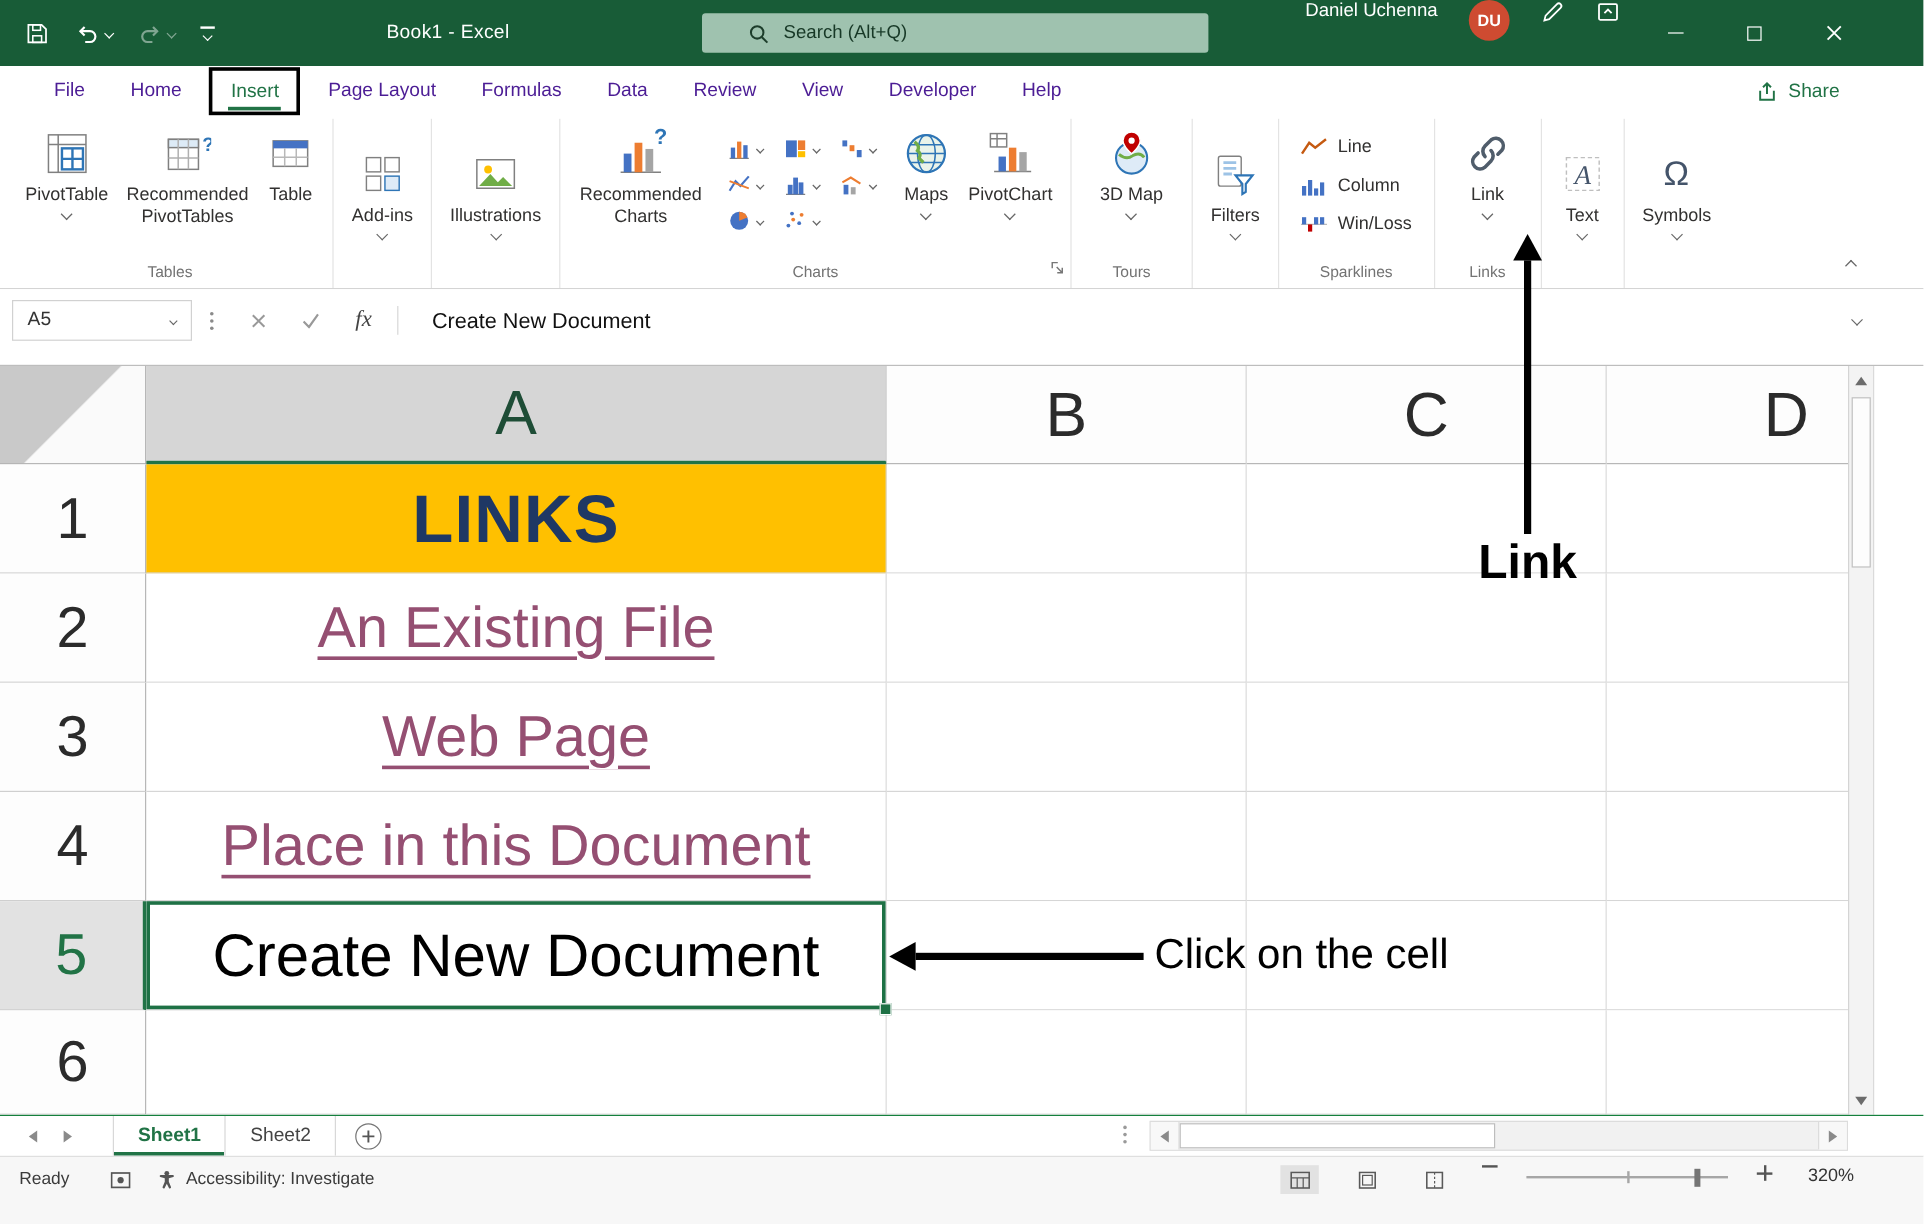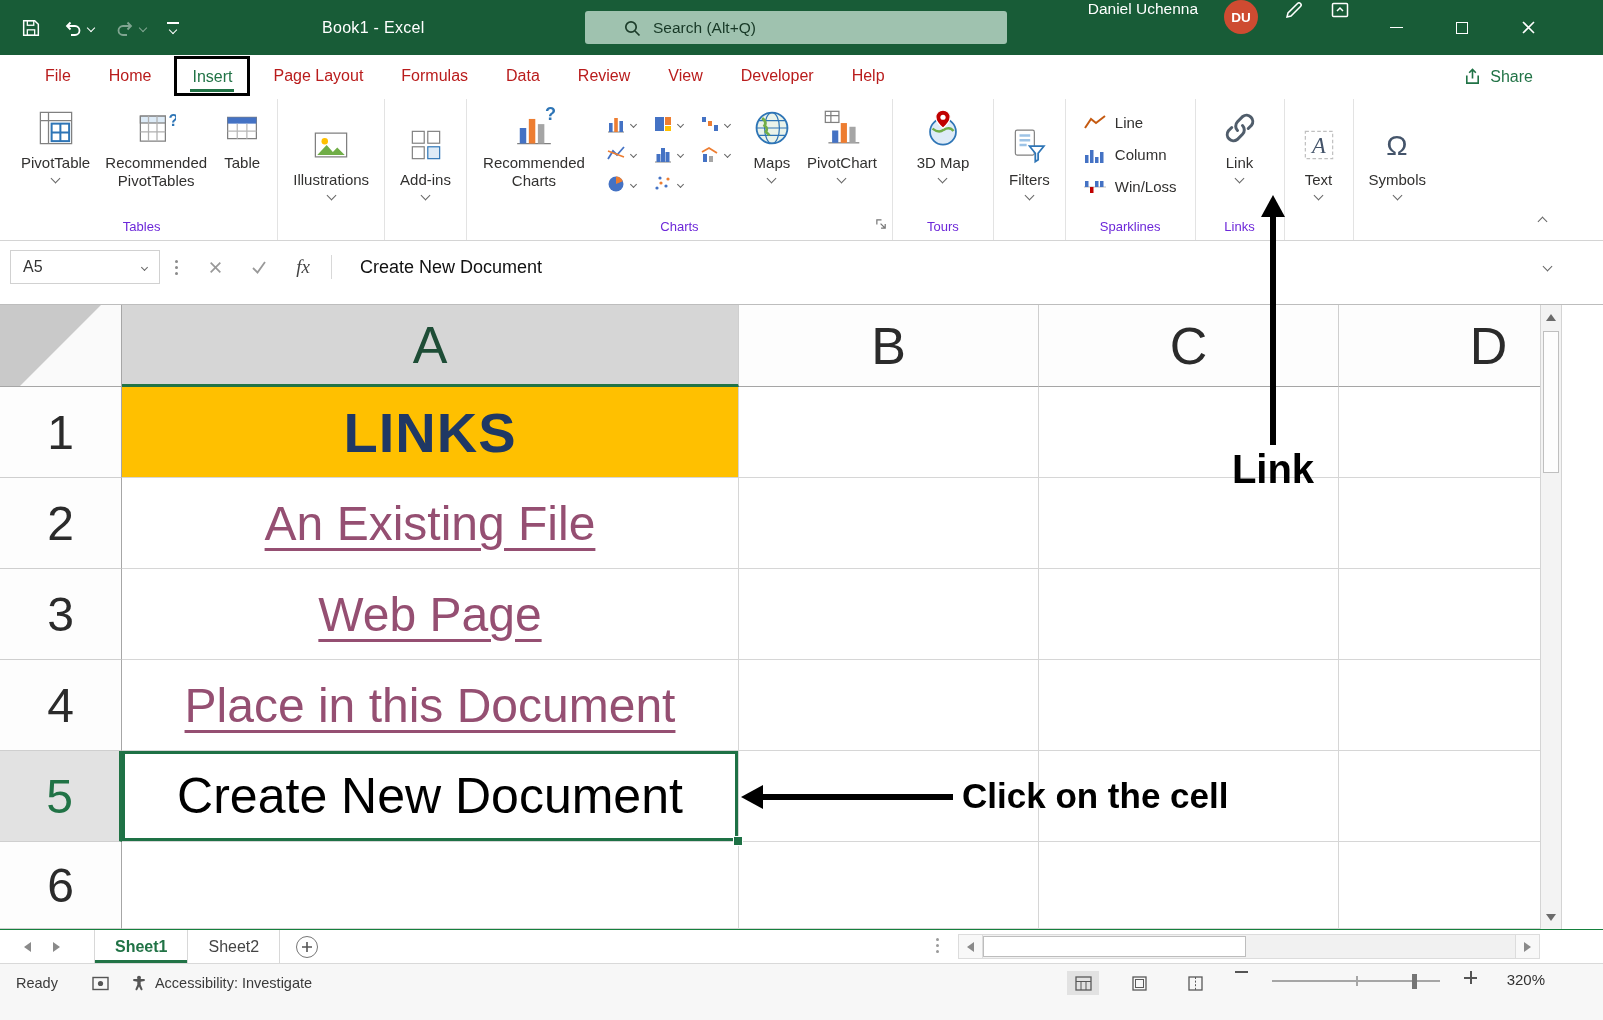--- a/index.html
+++ b/index.html
@@ -28,31 +28,31 @@
 .searchbox{position:absolute;left:585px;top:11px;width:422px;height:33px;background:#9FC2AF;border-radius:3px;display:flex;align-items:center;gap:12px;padding-left:38px;color:#173826;font-size:15.5px}
 .tb-right{position:absolute;right:55px;top:0;height:42px;display:flex;align-items:flex-start;gap:26px}
 .user-name{font-size:15.5px}
 .avatar{width:34px;height:34px;border-radius:50%;background:#CE4B31;display:flex;align-items:center;justify-content:center;font-size:13.5px;font-weight:700}
 .winbtn{width:40px;height:55px;display:flex;align-items:center;justify-content:center}
 .min-glyph{width:13px;height:1.8px;background:#fff;display:block}
 .max-glyph{width:12px;height:12px;border:1.6px solid #fff;display:block}
 
 
 .tabrow{position:relative;height:42px;flex:0 0 42px;background:#fff;display:flex;align-items:center;padding-left:26px}
-.tab{height:42px;display:flex;align-items:center;padding:0 19px;font-size:16px;color:#b91c1c}
+.tab{height:42px;display:flex;align-items:center;padding:0 19px;font-size:16px;color:#4c1d95}
 .tab-active{height:40px;margin:1px 4px;border:3px solid #000;padding:0 13px;color:#217346}
 .tab-active .tlabel{border-bottom:3.5px solid #217346;padding:7px 2px 3px}
 .share-btn{position:absolute;right:62px;top:7px;height:29px;display:flex;align-items:center;gap:8px;font-size:16px;color:#217346;padding:0 8px}
 
 
 .ribbon{position:relative;height:144px;flex:0 0 144px;background:#fff;border-bottom:1px solid #d4d4d4;display:flex;align-items:stretch;padding:2px 6px 0}
 .rgroup{position:relative;display:flex;flex-direction:column;padding:2px 8px 0}
 .rgroup+.rgroup{border-left:1px solid #e3e3e3}
 .rg-content{flex:1;display:flex;align-items:flex-start}
-.rg-label{height:24px;line-height:21px;text-align:center;font-size:13px;color:#6d28d9}
+.rg-label{height:24px;line-height:21px;text-align:center;font-size:13px;color:#737373}
 .collapsed{justify-content:center;padding-bottom:20px}
 .collapsed .rg-content{flex:initial}
 .bigbtn{display:flex;flex-direction:column;align-items:center;gap:3px;padding:4px 7px;text-align:center}
 .bb-icon{height:46px;display:flex;align-items:center;justify-content:center}
 .bb-label{font-size:15px;line-height:18px;color:#323130;white-space:normal}
 .w104{width:104px}
 .w58{width:58px}
 .chartgrid{display:grid;grid-template-columns:repeat(3,47px);grid-auto-rows:30px;padding-top:8px;margin:0 5px}
 .cg-item{display:flex;align-items:center;gap:5px;justify-content:center}
 .spark-col{display:flex;flex-direction:column;gap:5px;padding:8px 6px 0}
@@ -128,21 +128,21 @@
 
 
 .ann{position:absolute;z-index:60}
 .ann-link{left:1222px;top:447px;width:102px;text-align:center;font-size:40px;font-weight:800;color:#000}
 .arrow-up{left:1261px;top:195px;width:24px;height:250px;display:flex;flex-direction:column;align-items:center}
 .arrow-up .head{width:0;height:0;border-left:12px solid transparent;border-right:12px solid transparent;border-bottom:22px solid #000}
 .arrow-up .shaft{width:6px;flex:1;background:#000}
 .arrow-left{left:741px;top:785px;width:212px;height:24px;display:flex;align-items:center}
 .arrow-left .head{width:0;height:0;border-top:12px solid transparent;border-bottom:12px solid transparent;border-right:22px solid #000}
 .arrow-left .shaft{height:6px;flex:1;background:#000}
-.ann-click{left:962px;top:776px;font-size:35px;font-weight:700;color:#000;white-space:nowrap}
+.ann-click{left:962px;top:776px;font-size:35px;font-weight:400;color:#000;white-space:nowrap}
 </style>
 </head>
 <body>
 
 <div class="app">
 
   <div class="titlebar">
     <div class="qat">
       <span class="tb-btn">
         <svg width="22" height="22" viewBox="0 0 24 24">
@@ -286,44 +286,44 @@
           <span class="bb-label">Table</span>
         </div>
       </div>
       <div class="rg-label">Tables</div>
     </div>
 
     <div class="rgroup collapsed">
       <div class="rg-content">
         <div class="bigbtn">
           <span class="bb-icon">
-            <svg width="40" height="40" viewBox="0 0 32 32">
-                <rect x="3.5" y="6.5" width="25" height="19" fill="#fff" stroke="#808080"></rect>
-                <circle cx="11" cy="13" r="2.6" fill="#FFC000"></circle>
-                <path d="M5 24 l7.5 -8 5 5.5 3.5 -3.5 6 6 z" fill="#70AD47"></path>
-              </svg>
-          </span>
-          <span class="bb-label">Illustrations</span>
-          <i class="chv"></i>
-        </div>
-      </div>
-    </div>
-
-    <div class="rgroup collapsed">
-      <div class="rg-content">
-        <div class="bigbtn">
-          <span class="bb-icon">
             <svg width="38" height="38" viewBox="0 0 32 32">
                 <rect x="4.5" y="4.5" width="10" height="10" fill="#fff" stroke="#808080"></rect>
                 <rect x="17.5" y="4.5" width="10" height="10" fill="#fff" stroke="#808080"></rect>
                 <rect x="4.5" y="17.5" width="10" height="10" fill="#fff" stroke="#808080"></rect>
                 <rect x="17.5" y="17.5" width="10" height="10" fill="#DEEBF7" stroke="#2E75B6"></rect>
               </svg>
           </span>
           <span class="bb-label">Add-ins</span>
+          <i class="chv"></i>
+        </div>
+      </div>
+    </div>
+
+    <div class="rgroup collapsed">
+      <div class="rg-content">
+        <div class="bigbtn">
+          <span class="bb-icon">
+            <svg width="40" height="40" viewBox="0 0 32 32">
+                <rect x="3.5" y="6.5" width="25" height="19" fill="#fff" stroke="#808080"></rect>
+                <circle cx="11" cy="13" r="2.6" fill="#FFC000"></circle>
+                <path d="M5 24 l7.5 -8 5 5.5 3.5 -3.5 6 6 z" fill="#70AD47"></path>
+              </svg>
+          </span>
+          <span class="bb-label">Illustrations</span>
           <i class="chv"></i>
         </div>
       </div>
     </div>
 
     <div class="rgroup">
       <div class="rg-content">
         <div class="bigbtn">
           <span class="bb-icon">
             <svg width="44" height="44" viewBox="0 0 34 34">

